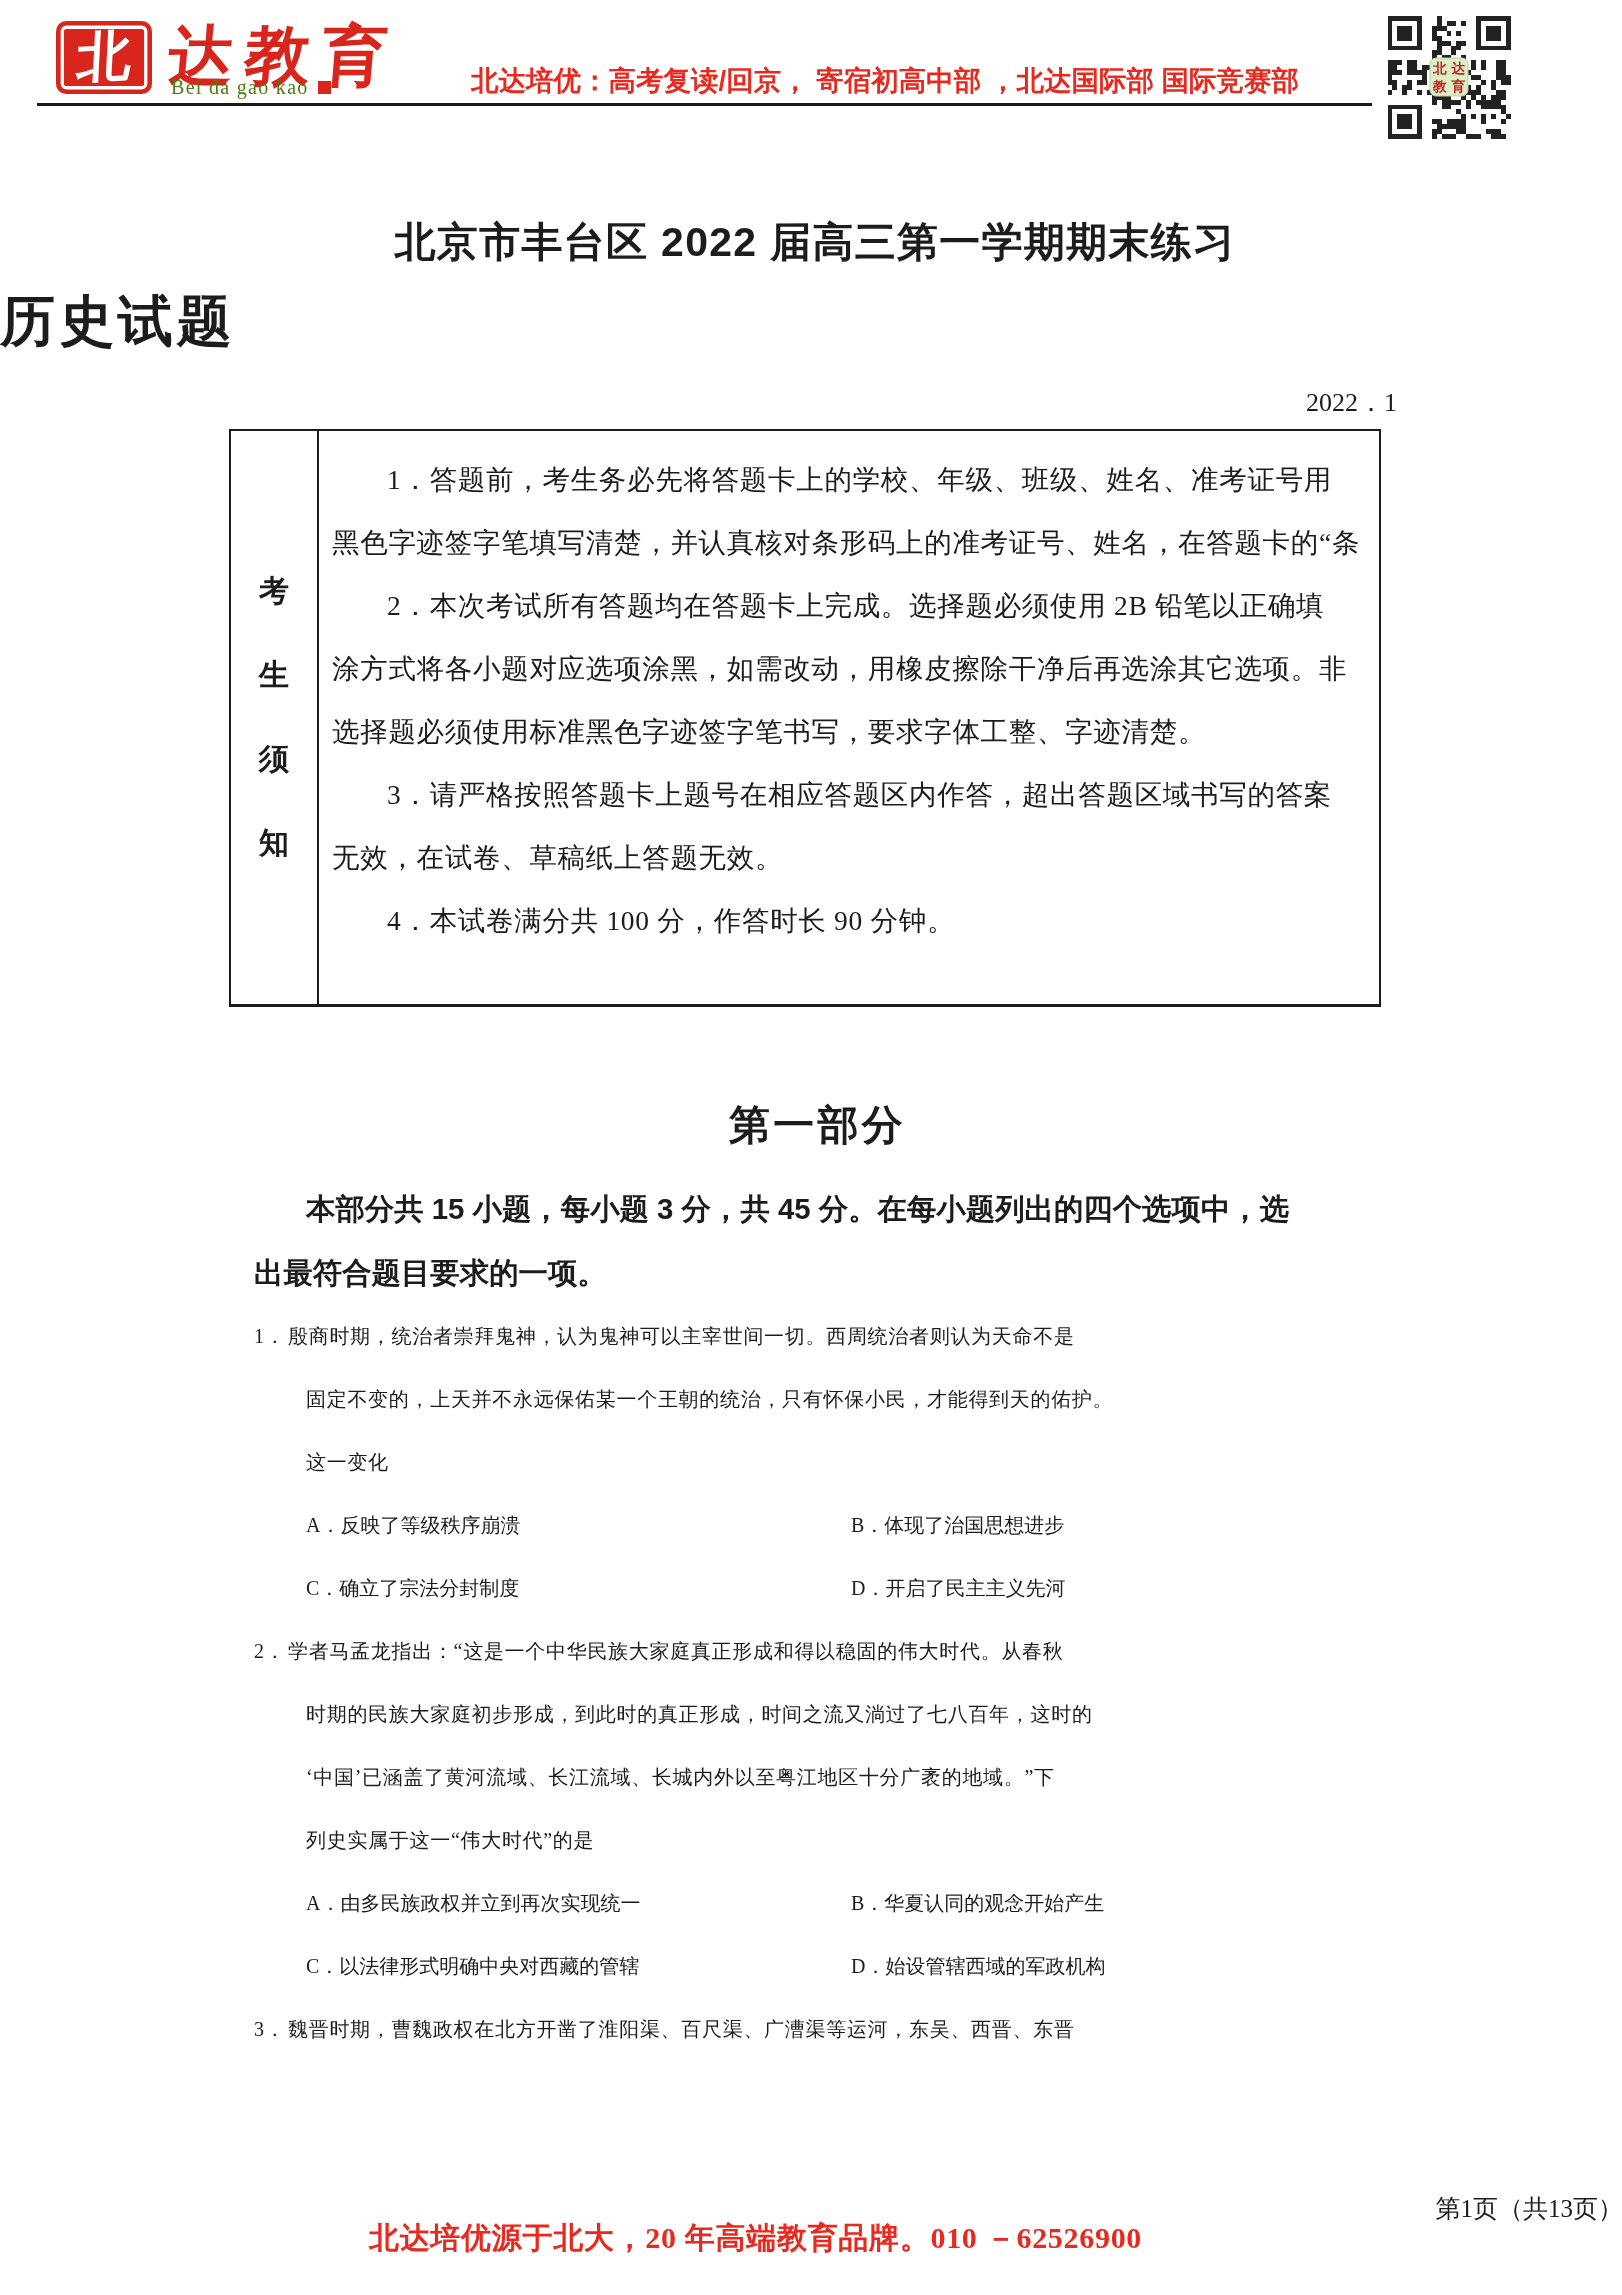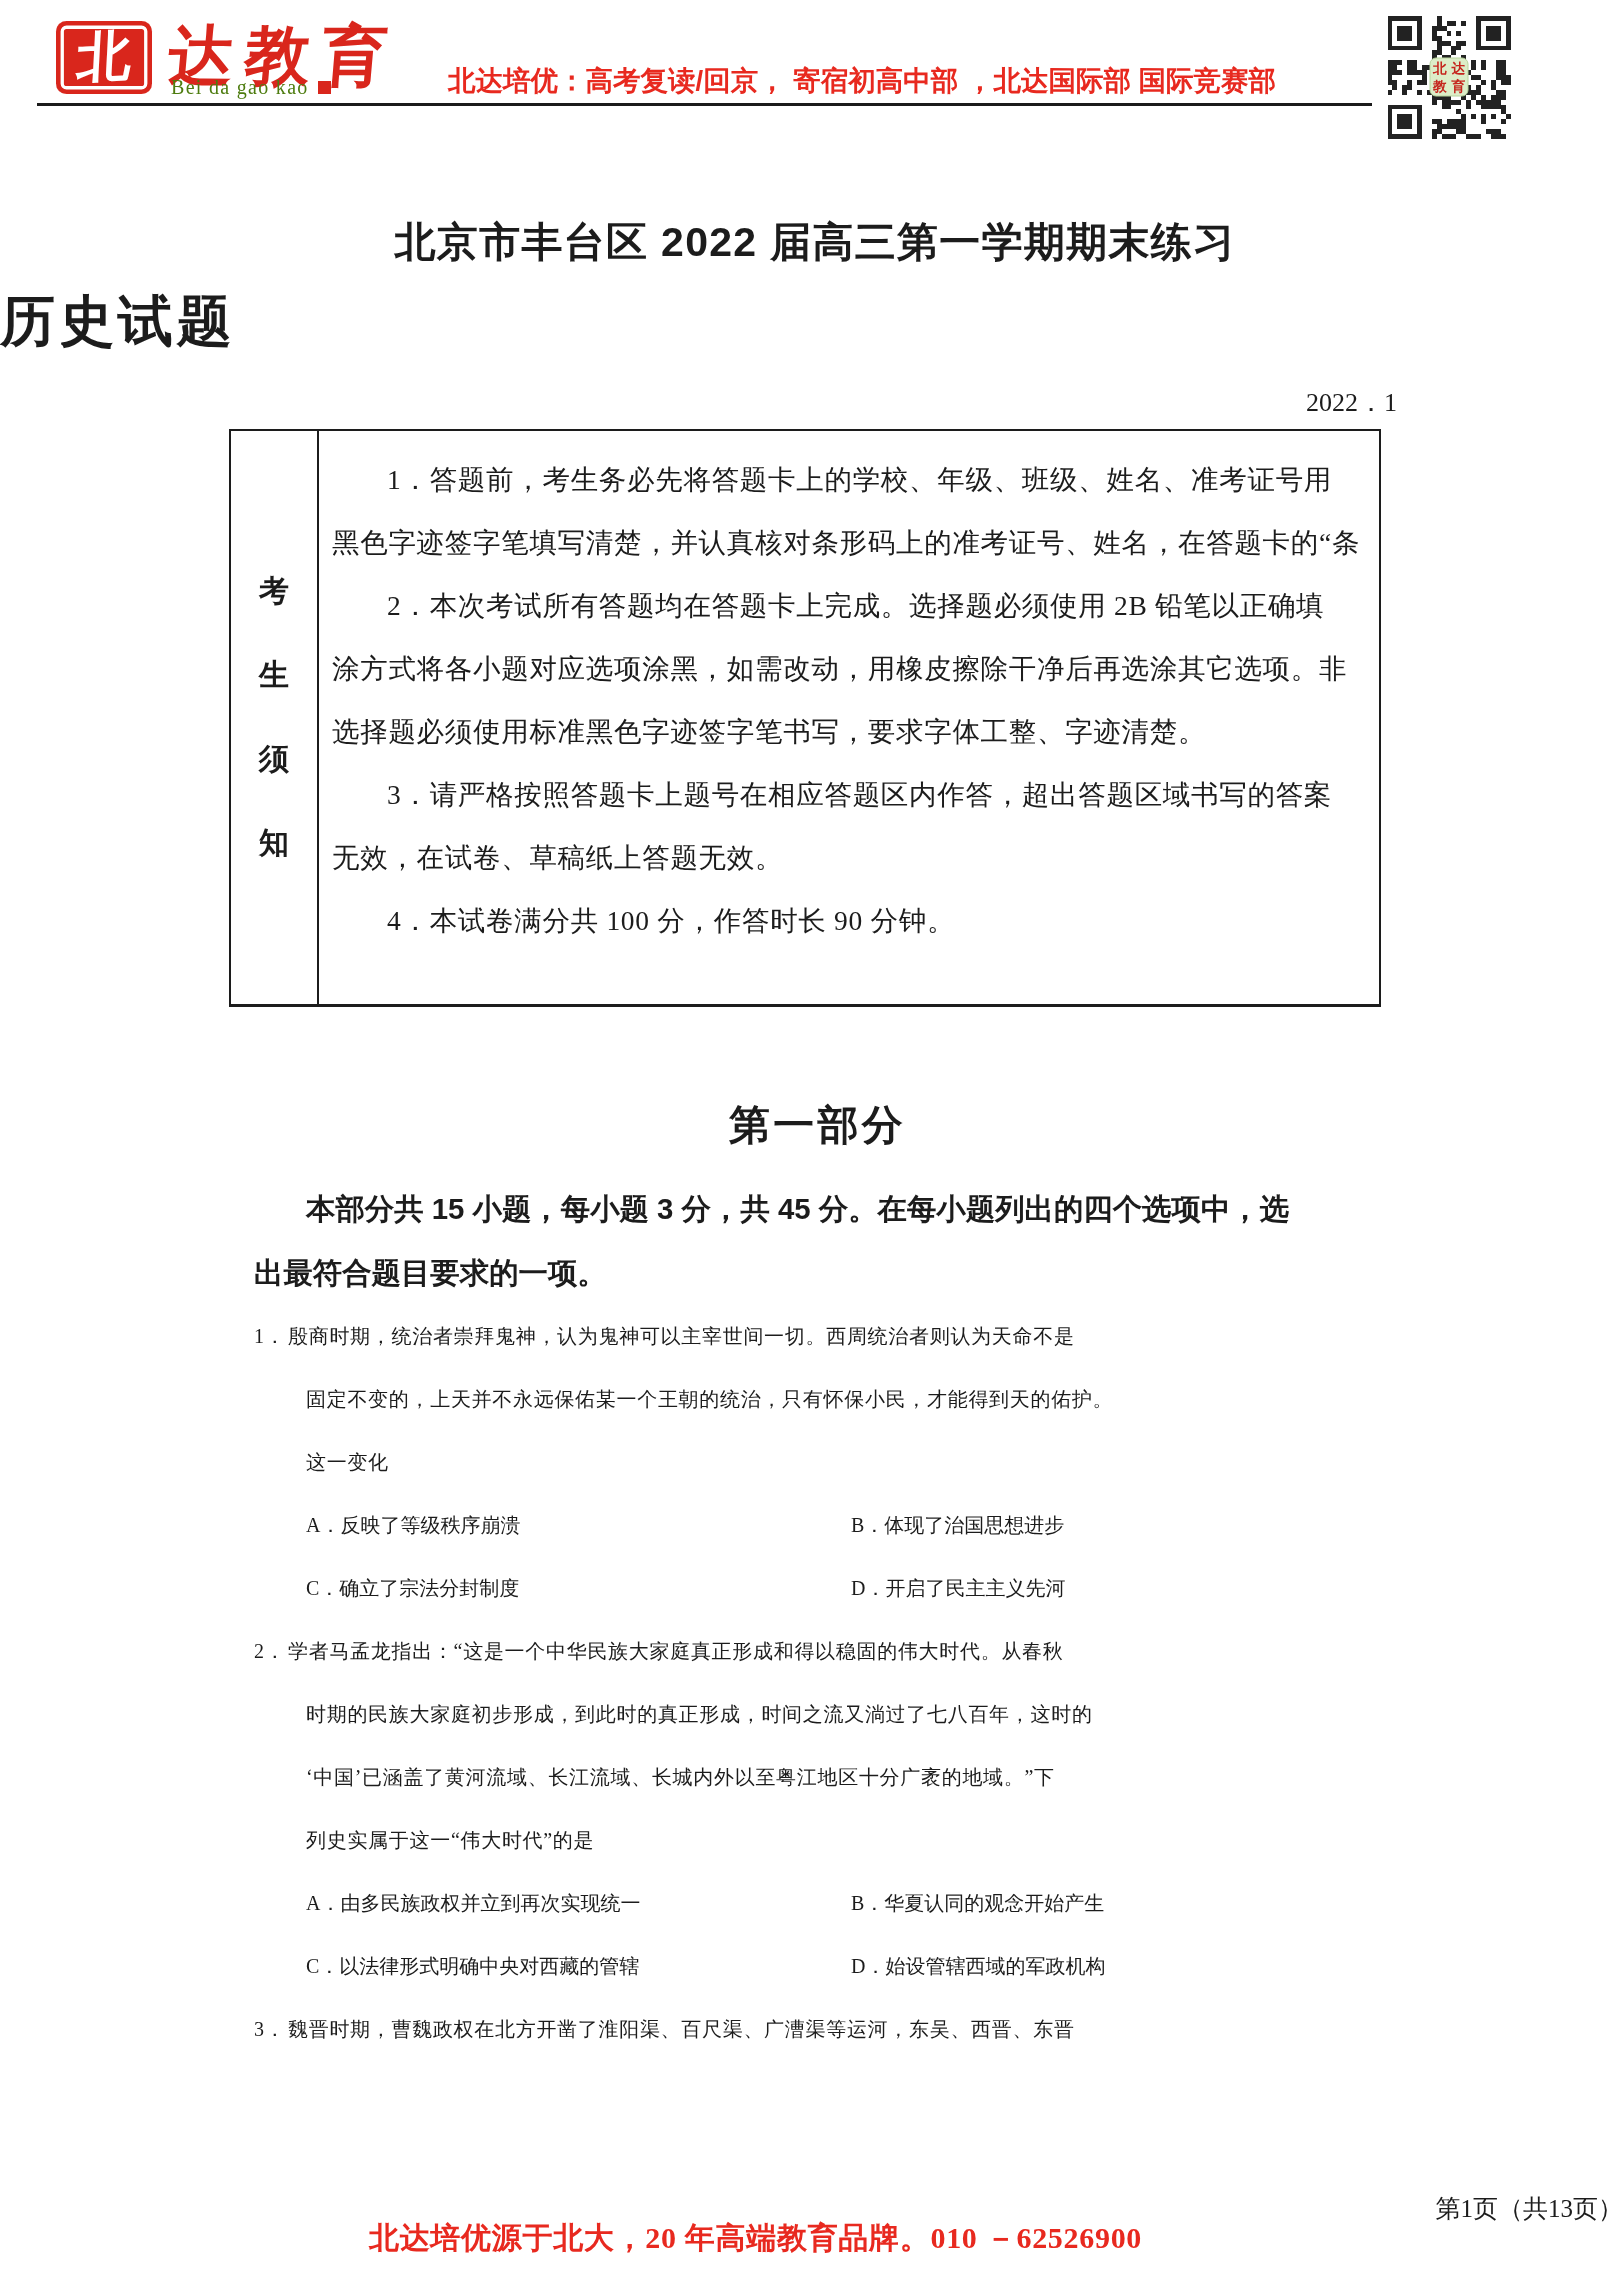--- a/index.html
+++ b/index.html
@@ -28,21 +28,21 @@
     letter-spacing:11.8px; transform:skewX(-5deg);
     font-family:"Liberation Serif","DejaVu Serif",serif; white-space:nowrap;
   }
   .logo-sub{
     position:absolute; left:171px; top:76px; font-size:20px; color:#4d7c0f;
     letter-spacing:1.3px; font-family:"Liberation Serif","DejaVu Serif",serif;
     display:flex; align-items:center; white-space:nowrap;
   }
   .red-sq{ display:inline-block; width:13.7px; height:13.7px; background:var(--brand,#d9261c); margin-left:9.2px; }
   .slogan{
-    position:absolute; left:448px; top:63px; font-size:27.5px; font-weight:bold;
+    position:absolute; left:471px; top:63px; font-size:27.5px; font-weight:bold;
     color:var(--red,#e8291f); white-space:nowrap;
     font-family:"Liberation Sans","DejaVu Sans",sans-serif;
   }
   .header-rule{ position:absolute; left:37px; top:103px; width:1335px; height:3.3px; background:#1b1b1b; }
   .qr{ position:absolute; left:1383px; top:15.7px; width:132px; height:123px; }
   .qr svg{ width:100%; height:100%; fill:#222; shape-rendering:crispEdges; }
   .qr-label{
     position:absolute; left:50%; top:50%; transform:translate(-50%,-50%);
     width:39px; height:39px; background:var(--qrbg,#dcedc8);
     border:1.3px solid #b7d49c; border-radius:6.5px;

